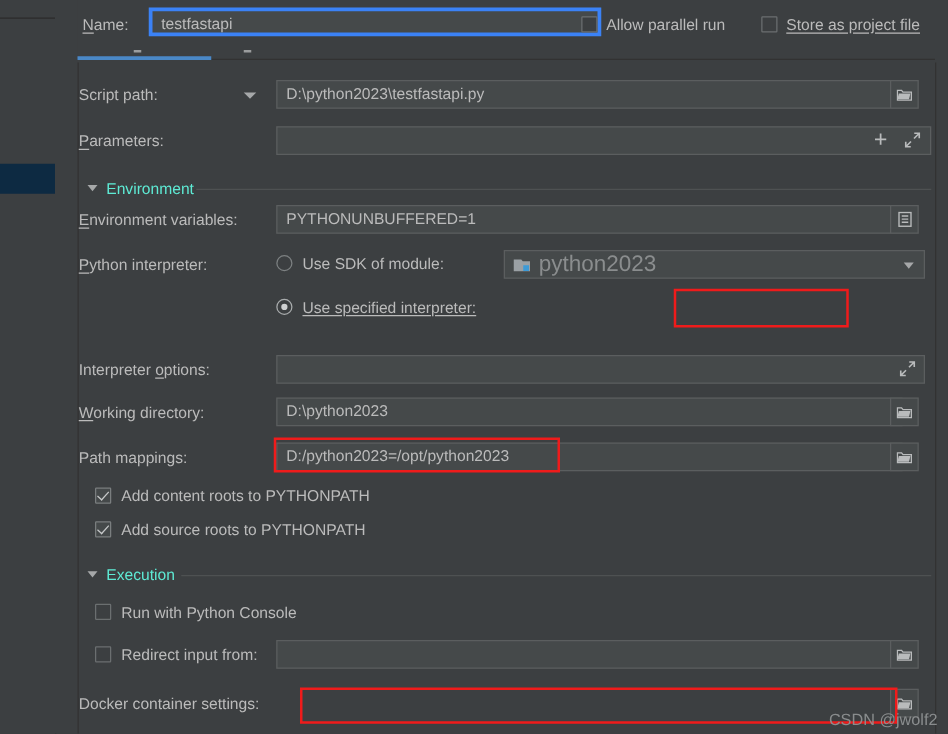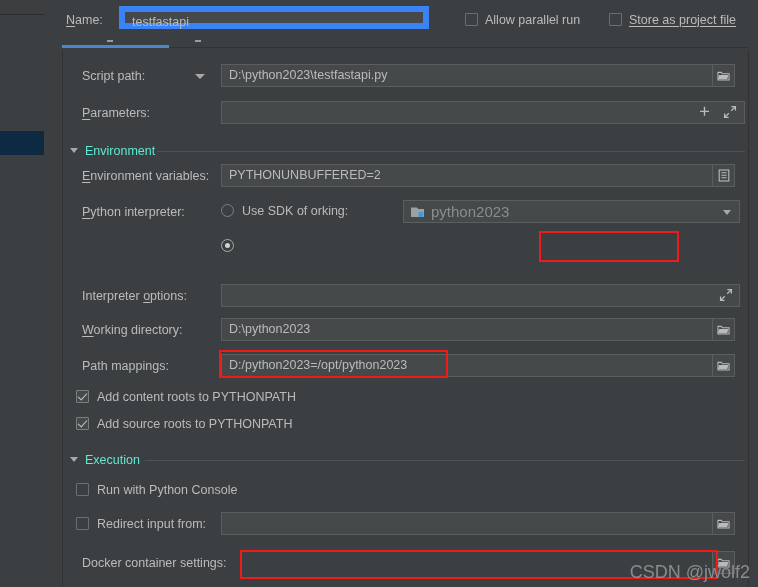--- a/index.html
+++ b/index.html
@@ -25,22 +25,22 @@
 
   
   .content{position:absolute;left:62px;top:0;width:686px;height:587px;}
 
   
   .name-row{position:absolute;left:0;top:6px;width:686px;height:30px;}
   .lbl{color:#bbbbbb;font-size:12.5px;white-space:nowrap;}
   .u{text-decoration:underline;text-underline-offset:2px;}
   .name-label{position:absolute;left:4px;top:7px;}
   .name-input{
-    position:absolute;left:57px;top:0px;width:310px;height:23px;
-    background:#45494a;border:6px solid #3b82f6;box-sizing:border-box;
+    position:absolute;left:57px;top:0px;width:362px;height:23px;
+    background:#45494a;border:3px solid #3b82f6;box-sizing:border-box;
     color:#bbbbbb;font-size:12.5px;line-height:21px;padding:0 7px;
   }
 
   
   .cb{display:inline-block;width:13px;height:13px;background:#3c3f41;border:1px solid #6b6f70;box-sizing:border-box;vertical-align:middle;position:relative;border-radius:1px;}
   .cb.checked{background:#45494a;border-color:#7a7e7f;}
   .cb.checked:after{
     content:"";position:absolute;left:3px;top:0px;width:4px;height:8px;
     border:solid #c8cacb;border-width:0 1.6px 1.6px 0;transform:rotate(42deg);
   }
@@ -50,21 +50,21 @@
   .storefile{left:547px;top:12px;}
 
   
   .tabline{position:absolute;left:0px;top:47px;width:686px;height:1px;background:#323232;}
   .tabsel{position:absolute;left:0px;top:45px;width:107px;height:3px;background:#4a88c7;}
   .tabtick1{position:absolute;left:45px;top:40px;width:6px;height:2px;background:#9a9c9d;}
   .tabtick2{position:absolute;left:133px;top:40px;width:6px;height:2px;background:#9a9c9d;}
 
   
   .row{position:absolute;left:0;width:686px;height:24px;}
-  .row .rl{position:absolute;left:20px;top:5px;}
+  .row .rl{position:absolute;left:1px;top:5px;}
   .field{
     position:absolute;background:#45494a;border:1px solid #5b5e5f;box-sizing:border-box;
     height:23px;line-height:21px;color:#bbbbbb;font-size:12.5px;padding:0 7px;
     white-space:nowrap;overflow:hidden;
   }
   .field.empty{color:#7a7d7e;}
   .btnbox{
     position:absolute;height:23px;width:23px;background:#45494a;border:1px solid #5b5e5f;
     box-sizing:border-box;display:flex;align-items:center;justify-content:center;
   }
@@ -79,35 +79,35 @@
   
   .radio{display:inline-block;width:13px;height:13px;border:1px solid #7d8182;border-radius:50%;
     box-sizing:border-box;vertical-align:middle;background:#3c3f41;position:relative;}
   .radio.sel{border-color:#a9acad;}
   .radio.sel:after{content:"";position:absolute;left:3px;top:3px;width:5px;height:5px;border-radius:50%;background:#cfd1d2;}
   .rbrow{position:absolute;white-space:nowrap;height:16px;}
   .rbrow .rtxt{display:inline-block;vertical-align:middle;margin-left:8px;font-size:12.5px;color:#bbbbbb;}
 
   
   .combo{position:absolute;height:23px;background:#45494a;border:1px solid #5b5e5f;box-sizing:border-box;}
-  .combo .ctext{position:absolute;left:27px;top:0;line-height:21px;font-size:15px;color:#bbbbbb;white-space:nowrap;}
+  .combo .ctext{position:absolute;left:27px;top:0;line-height:21px;font-size:18px;color:#bbbbbb;white-space:nowrap;}
   .combo .ctext.dim{color:#8a8d8e;}
   .combo .caret{position:absolute;right:8px;top:9px;width:0;height:0;
     border-left:4.5px solid transparent;border-right:4.5px solid transparent;border-top:5px solid #a6a8a9;}
   .cicon{position:absolute;left:6px;top:4px;width:16px;height:15px;}
 
   
   .bcb{position:absolute;white-space:nowrap;height:16px;}
   .bcb .btxt{display:inline-block;vertical-align:middle;margin-left:8px;font-size:12.5px;color:#bbbbbb;}
 
   
   .redbox{position:absolute;border:2.5px solid #ef1b1b;box-sizing:border-box;pointer-events:none;}
 
   
-  .wm{position:absolute;right:8px;bottom:4px;color:#8e9192;font-size:18px;opacity:.95;
+  .wm{position:absolute;right:8px;bottom:4px;color:#8e9192;font-size:13px;opacity:.95;
       font-family:"Liberation Sans",sans-serif;}
 
   .mono{font-family:"Liberation Mono","DejaVu Sans Mono",monospace;font-size:12px;}
 </style>
 </head>
 <body>
 
 <div class="root">
 
   <div class="rail">
@@ -167,46 +167,46 @@
       </div>
     </div>
 
     <div class="sect" style="top:143px;">
       <span class="arrow"></span><span class="stxt">Environment</span>
     </div>
     <div class="sline" style="left:95px;top:151px;width:588px;"></div>
 
     <div class="row" style="top:164px;">
       <div class="lbl rl"><span class="u">E</span>nvironment variables:</div>
-      <div class="field" style="left:159px;top:0;width:501px;">PYTHONUNBUFFERED=2</div>
+      <div class="field" style="left:159px;top:0;width:501px;">PYTHONUNBUFFERED=1</div>
       <div class="btnbox" style="left:650px;top:0;">
         <svg width="12" height="13" viewBox="0 0 12 13">
           <rect x="1.2" y="1" width="9.6" height="11" fill="none" stroke="#b9bbbc" stroke-width="1.1"></rect>
           <path stroke="#b9bbbc" stroke-width="1.1" d="M3.4 3.8h5.2M3.4 6.3h5.2M3.4 8.8h5.2"></path>
         </svg>
       </div>
     </div>
 
     <div class="row" style="top:200px;height:60px;">
       <div class="lbl rl"><span class="u">P</span>ython interpreter:</div>
 
       <div class="rbrow" style="left:159px;top:3px;">
-        <span class="radio"></span><span class="rtxt">Use SDK of orking:</span>
+        <span class="radio"></span><span class="rtxt">Use SDK of module:</span>
       </div>
       <div class="combo" style="left:341px;top:0;width:337px;">
         <svg class="cicon" viewBox="0 0 16 15">
           <path fill="#9aa0a4" d="M1 2.5h6l1.2 1.5H14v8H1z"></path>
           <rect x="8.6" y="7.2" width="4.6" height="4.6" fill="#3d9ad6"></rect>
         </svg>
         <div class="ctext dim">python2023</div>
         <div class="caret"></div>
       </div>
 
       <div class="rbrow" style="left:159px;top:38px;">
-        <span class="radio sel"></span>
+        <span class="radio sel"></span><span class="rtxt u">Use specified interpreter:</span>
       </div>
     </div>
 
     <div class="row" style="top:284px;">
       <div class="lbl rl">Interpreter <span class="u">o</span>ptions:</div>
       <div class="field empty" style="left:159px;top:0;width:519px;"></div>
       <div style="position:absolute;left:657px;top:4px;width:15px;height:15px;">
         <svg width="14" height="14" viewBox="0 0 14 14">
           <path stroke="#b9bbbc" stroke-width="1.3" fill="none" d="M8.4 1.6h4v4M12.4 1.6 8.2 5.8M5.6 12.4h-4v-4M1.6 12.4l4.2-4.2"></path>
         </svg>

